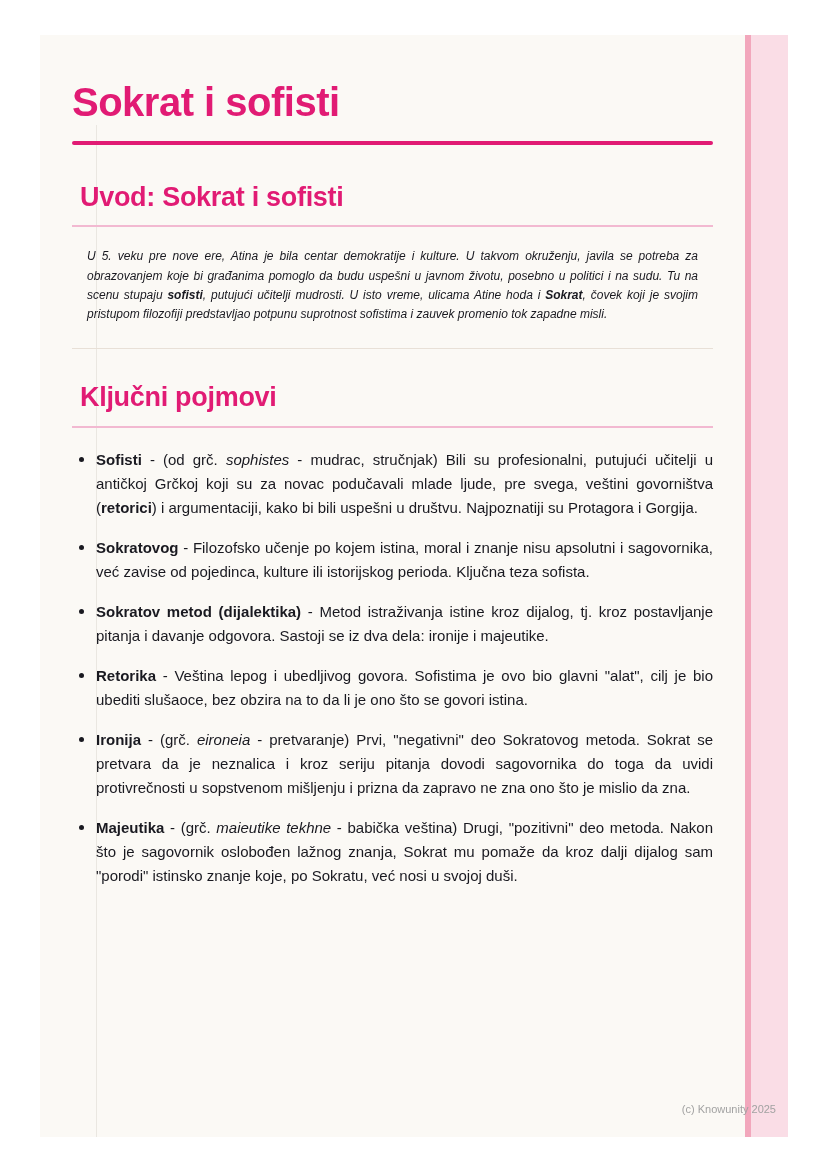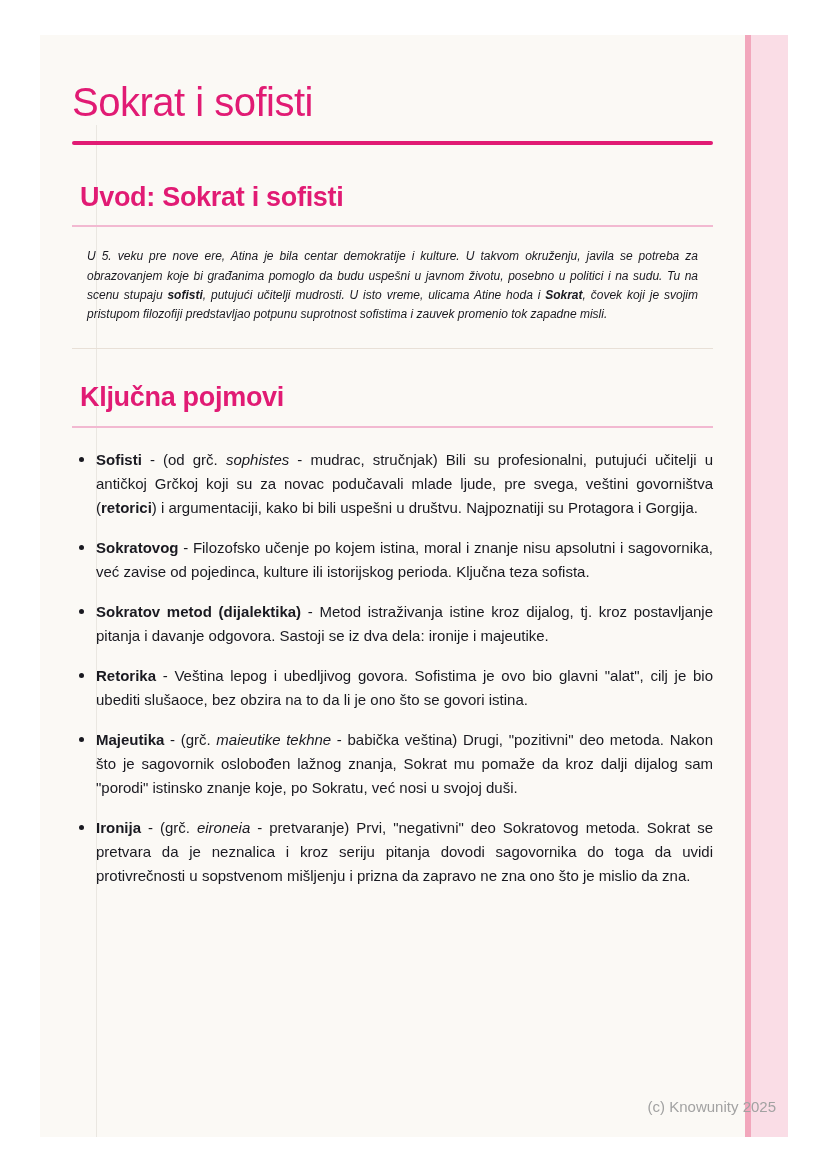--- a/index.html
+++ b/index.html
@@ -28,21 +28,21 @@
     position:absolute; left:56px; top:90px; bottom:0;
     width:1px; background:rgba(160,150,140,0.18);
   }
   .content {
     position:relative;
     padding:44px 75px 0 32px;
   }
   h1 {
     margin:0 0 16px 0;
     font-size:40px; line-height:1.15;
-    font-weight:normal; letter-spacing:-0.5px;
+    font-weight:bold; letter-spacing:-0.5px;
     color:var(--accent,#e11b74);
   }
   .rule-thick {
     height:4px; border-radius:2px;
     background:var(--accent,#e11b74);
     margin:0 0 36px 0;
   }
   h2 {
     margin:0 0 12px 8px;
     font-size:27px; line-height:1.2;
@@ -81,21 +81,21 @@
   }
   .bullet {
     position:absolute; left:7px; top:9px;
     width:5px; height:5px; border-radius:50%;
     background:var(--text,#191920);
   }
   .b { font-weight:bold; }
   .i { font-style:italic; }
   .watermark {
     position:absolute; right:12px; bottom:22px;
-    font-size:15px; color:var(--watermark,#a2a2a2);
+    font-size:11px; color:var(--watermark,#a2a2a2);
     z-index:2;
   }
 </style>
 </head>
 <body>
 
 <div class="page">
   <div class="band"></div>
   <div class="band-line"></div>
   <div class="fold-line"></div>
@@ -106,21 +106,21 @@
 
     <section>
       <h2>Uvod: Sokrat i sofisti</h2>
       <div class="rule-thin"></div>
       <p class="body-text"><span>U 5. veku pre nove ere, Atina je bila centar demokratije i kulture. U takvom okruženju, javila se potreba za obrazovanjem koje bi građanima pomoglo da budu uspešni u javnom životu, posebno u politici i na sudu. Tu na scenu stupaju </span><span class="b">sofisti</span><span>, putujući učitelji mudrosti. U isto vreme, ulicama Atine hoda i </span><span class="b">Sokrat</span><span>, čovek koji je svojim pristupom filozofiji predstavljao potpunu suprotnost sofistima i zauvek promenio tok zapadne misli.</span></p>
     </section>
 
     <div class="section-divider"></div>
 
     <section>
-      <h2>Ključna pojmovi</h2>
+      <h2>Ključni pojmovi</h2>
       <div class="rule-thin"></div>
       <ul class="terms">
 
           <li>
             <span class="bullet"></span>
             <span><span class="b">Sofisti</span><span> - (od grč. </span><span class="i">sophistes</span><span> - mudrac, stručnjak) Bili su profesionalni, putujući učitelji u antičkoj Grčkoj koji su za novac podučavali mlade ljude, pre svega, veštini govorništva (</span><span class="b">retorici</span><span>) i argumentaciji, kako bi bili uspešni u društvu. Najpoznatiji su Protagora i Gorgija.</span></span>
           </li>
 
           <li>
             <span class="bullet"></span>
@@ -132,25 +132,25 @@
             <span><span class="b">Sokratov metod (dijalektika)</span><span> - Metod istraživanja istine kroz dijalog, tj. kroz postavljanje pitanja i davanje odgovora. Sastoji se iz dva dela: ironije i majeutike.</span></span>
           </li>
 
           <li>
             <span class="bullet"></span>
             <span><span class="b">Retorika</span><span> - Veština lepog i ubedljivog govora. Sofistima je ovo bio glavni "alat", cilj je bio ubediti slušaoce, bez obzira na to da li je ono što se govori istina.</span></span>
           </li>
 
           <li>
             <span class="bullet"></span>
-            <span><span class="b">Majeutika</span><span> - (grč. </span><span class="i">maieutike tekhne</span><span> - babička veština) Drugi, "pozitivni" deo metoda. Nakon što je sagovornik oslobođen lažnog znanja, Sokrat mu pomaže da kroz dalji dijalog sam "porodi" istinsko znanje koje, po Sokratu, već nosi u svojoj duši.</span></span>
+            <span><span class="b">Ironija</span><span> - (grč. </span><span class="i">eironeia</span><span> - pretvaranje) Prvi, "negativni" deo Sokratovog metoda. Sokrat se pretvara da je neznalica i kroz seriju pitanja dovodi sagovornika do toga da uvidi protivrečnosti u sopstvenom mišljenju i prizna da zapravo ne zna ono što je mislio da zna.</span></span>
           </li>
 
           <li>
             <span class="bullet"></span>
-            <span><span class="b">Ironija</span><span> - (grč. </span><span class="i">eironeia</span><span> - pretvaranje) Prvi, "negativni" deo Sokratovog metoda. Sokrat se pretvara da je neznalica i kroz seriju pitanja dovodi sagovornika do toga da uvidi protivrečnosti u sopstvenom mišljenju i prizna da zapravo ne zna ono što je mislio da zna.</span></span>
+            <span><span class="b">Majeutika</span><span> - (grč. </span><span class="i">maieutike tekhne</span><span> - babička veština) Drugi, "pozitivni" deo metoda. Nakon što je sagovornik oslobođen lažnog znanja, Sokrat mu pomaže da kroz dalji dijalog sam "porodi" istinsko znanje koje, po Sokratu, već nosi u svojoj duši.</span></span>
           </li>
         </ul>
     </section>
   </div>
 
   <div class="watermark">(c) Knowunity 2025</div>
 </div>
 
 </body></html>

